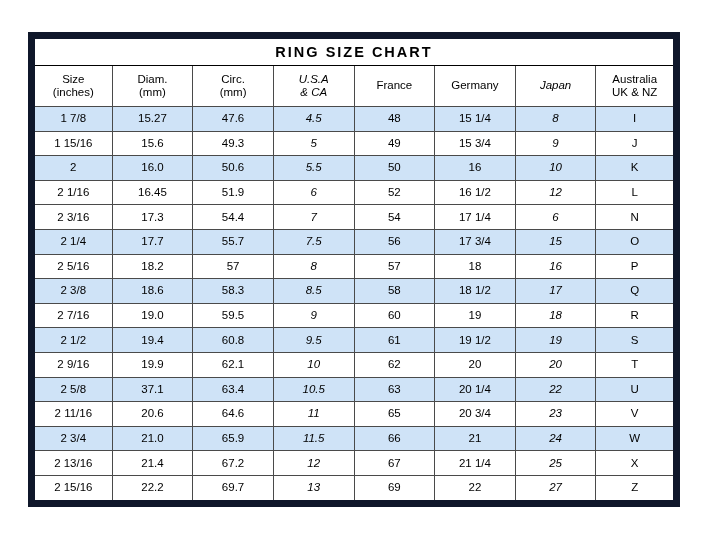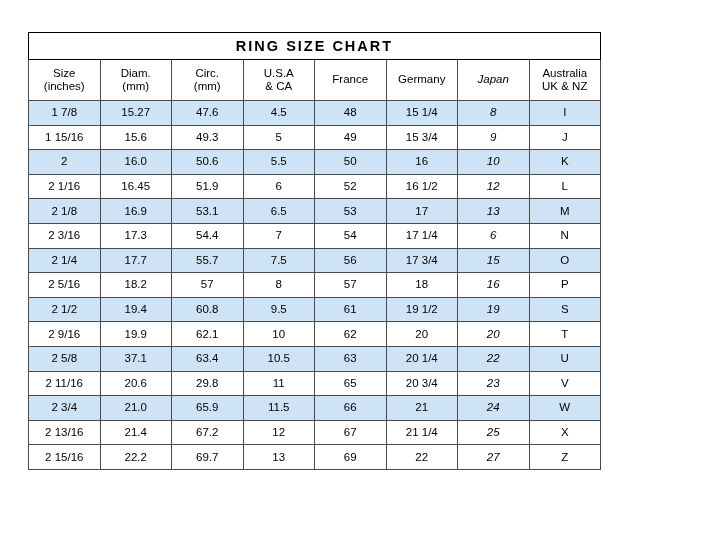--- a/index.html
+++ b/index.html
@@ -21,23 +21,23 @@
     background: #ffffff;
   }
   #chart-wrap {
     position: absolute;
     left: 28px;
     top: 32px;
     width: 652px;
   }
   table.ring-chart {
     border-collapse: collapse;
-    width: 573px;
+    width: 652px;
     table-layout: fixed;
-    border: 1px solid #0f172a;
+    border: 7px solid #0f172a;
   }
   table.ring-chart td,
   table.ring-chart th {
     border: 1px solid #4a4a4a;
     text-align: center;
     vertical-align: middle;
     font-weight: normal;
     font-size: 11.5px;
     padding: 0;
     height: 23.6px;
@@ -60,21 +60,21 @@
   tr.header-row td span.l2 { display: block; }
   tr.band td {
     background: #cfe3f7;
   }
   tr.plain td {
     background: #ffffff;
   }
   td.c0 { width: 78px; }
   td.c1 { width: 85px; }
   td.c2 { width: 84px; }
-  td.c3 { width: 88px; }
+  td.c3 { width: 88px; font-style: italic; }
   td.c4 { width: 84px; }
   td.c5 { width: 92px; }
   td.c6 { width: 73px; font-style: italic; }
   td.c7 { width: 68px; }
 </style>
 </head>
 <body>
 
 <div id="page">
   <div id="chart-wrap">
@@ -147,30 +147,20 @@
           <tr class="plain">
             <td class="c0">2 1/16</td>
             <td class="c1">16.45</td>
             <td class="c2">51.9</td>
             <td class="c3">6</td>
             <td class="c4">52</td>
             <td class="c5">16 1/2</td>
             <td class="c6">12</td>
             <td class="c7">L</td>
           </tr>
-          <tr class="band">
-            <td class="c0">2 1/8</td>
-            <td class="c1">16.9</td>
-            <td class="c2">53.1</td>
-            <td class="c3">6.5</td>
-            <td class="c4">53</td>
-            <td class="c5">17</td>
-            <td class="c6">13</td>
-            <td class="c7">M</td>
-          </tr>
           <tr class="plain">
             <td class="c0">2 3/16</td>
             <td class="c1">17.3</td>
             <td class="c2">54.4</td>
             <td class="c3">7</td>
             <td class="c4">54</td>
             <td class="c5">17 1/4</td>
             <td class="c6">6</td>
             <td class="c7">N</td>
           </tr>
@@ -188,20 +178,40 @@
             <td class="c0">2 5/16</td>
             <td class="c1">18.2</td>
             <td class="c2">57</td>
             <td class="c3">8</td>
             <td class="c4">57</td>
             <td class="c5">18</td>
             <td class="c6">16</td>
             <td class="c7">P</td>
           </tr>
           <tr class="band">
+            <td class="c0">2 3/8</td>
+            <td class="c1">18.6</td>
+            <td class="c2">58.3</td>
+            <td class="c3">8.5</td>
+            <td class="c4">58</td>
+            <td class="c5">18 1/2</td>
+            <td class="c6">17</td>
+            <td class="c7">Q</td>
+          </tr>
+          <tr class="plain">
+            <td class="c0">2 7/16</td>
+            <td class="c1">19.0</td>
+            <td class="c2">59.5</td>
+            <td class="c3">9</td>
+            <td class="c4">60</td>
+            <td class="c5">19</td>
+            <td class="c6">18</td>
+            <td class="c7">R</td>
+          </tr>
+          <tr class="band">
             <td class="c0">2 1/2</td>
             <td class="c1">19.4</td>
             <td class="c2">60.8</td>
             <td class="c3">9.5</td>
             <td class="c4">61</td>
             <td class="c5">19 1/2</td>
             <td class="c6">19</td>
             <td class="c7">S</td>
           </tr>
           <tr class="plain">
@@ -220,21 +230,21 @@
             <td class="c2">63.4</td>
             <td class="c3">10.5</td>
             <td class="c4">63</td>
             <td class="c5">20 1/4</td>
             <td class="c6">22</td>
             <td class="c7">U</td>
           </tr>
           <tr class="plain">
             <td class="c0">2 11/16</td>
             <td class="c1">20.6</td>
-            <td class="c2">29.8</td>
+            <td class="c2">64.6</td>
             <td class="c3">11</td>
             <td class="c4">65</td>
             <td class="c5">20 3/4</td>
             <td class="c6">23</td>
             <td class="c7">V</td>
           </tr>
           <tr class="band">
             <td class="c0">2 3/4</td>
             <td class="c1">21.0</td>
             <td class="c2">65.9</td>

